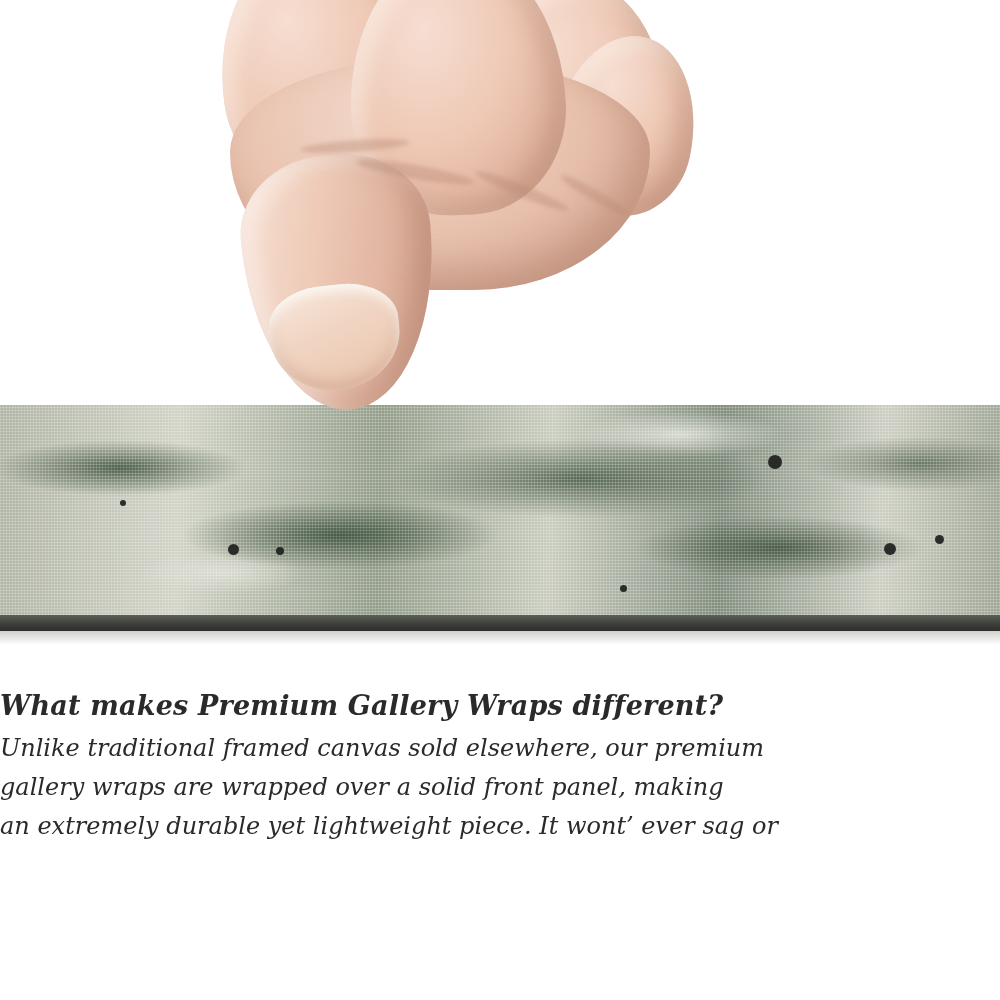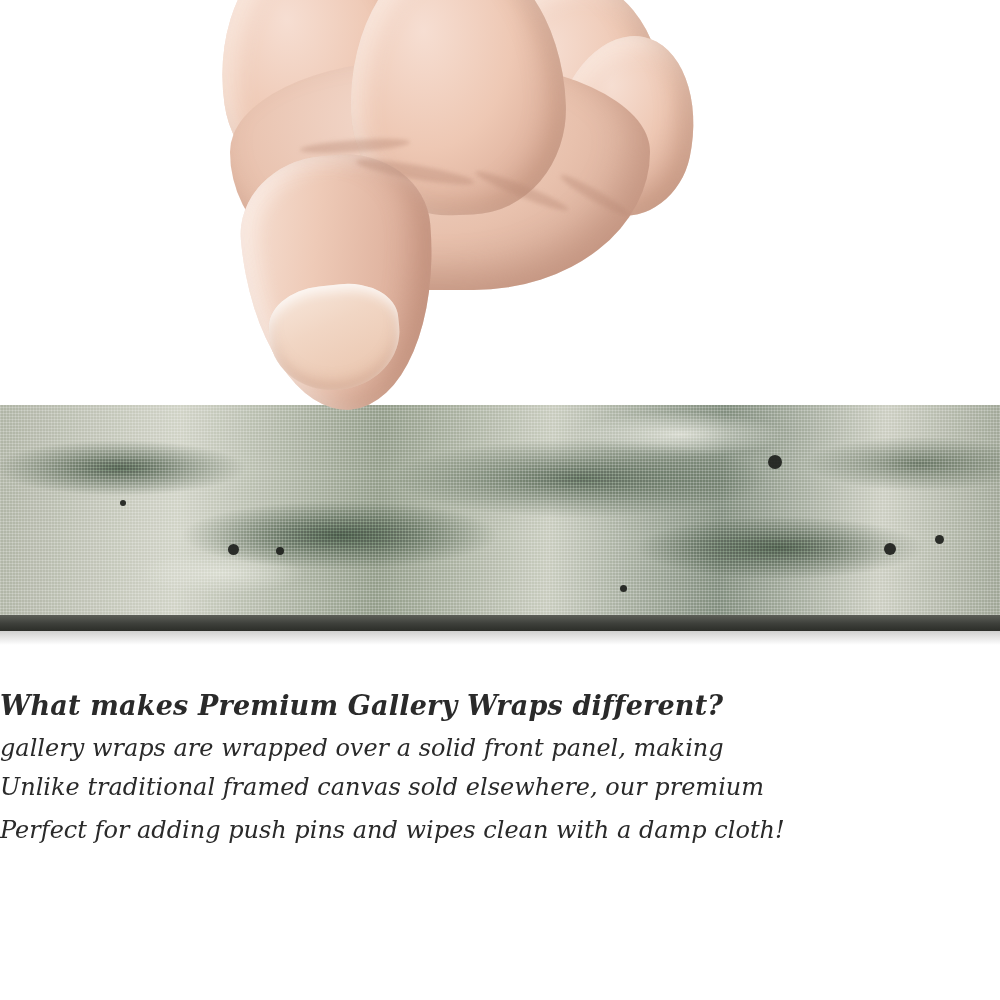--- a/index.html
+++ b/index.html
@@ -217,18 +217,18 @@
         <div class="speck" style="left:620px; top:180px; width:7px;  height:7px;"></div>
         <div class="speck" style="left:120px; top:95px;  width:6px;  height:6px;"></div>
       </div>
       <div class="canvas-edge"></div>
       <div class="canvas-shadow"></div>
     </div>
   </div>
 
   <div class="caption">
     <h2>What makes Premium Gallery Wraps different?</h2>
+    <p>Unlike traditional framed canvas sold elsewhere, our premium</p>
     <p>gallery wraps are wrapped over a solid front panel, making</p>
-    <p>Unlike traditional framed canvas sold elsewhere, our premium</p>
-    <p class="last">Perfect for adding push pins and wipes clean with a damp cloth!</p>
+    <p>an extremely durable yet lightweight piece. It wont’ ever sag or</p>
   </div>
 
 </div>
 
 </body></html>

